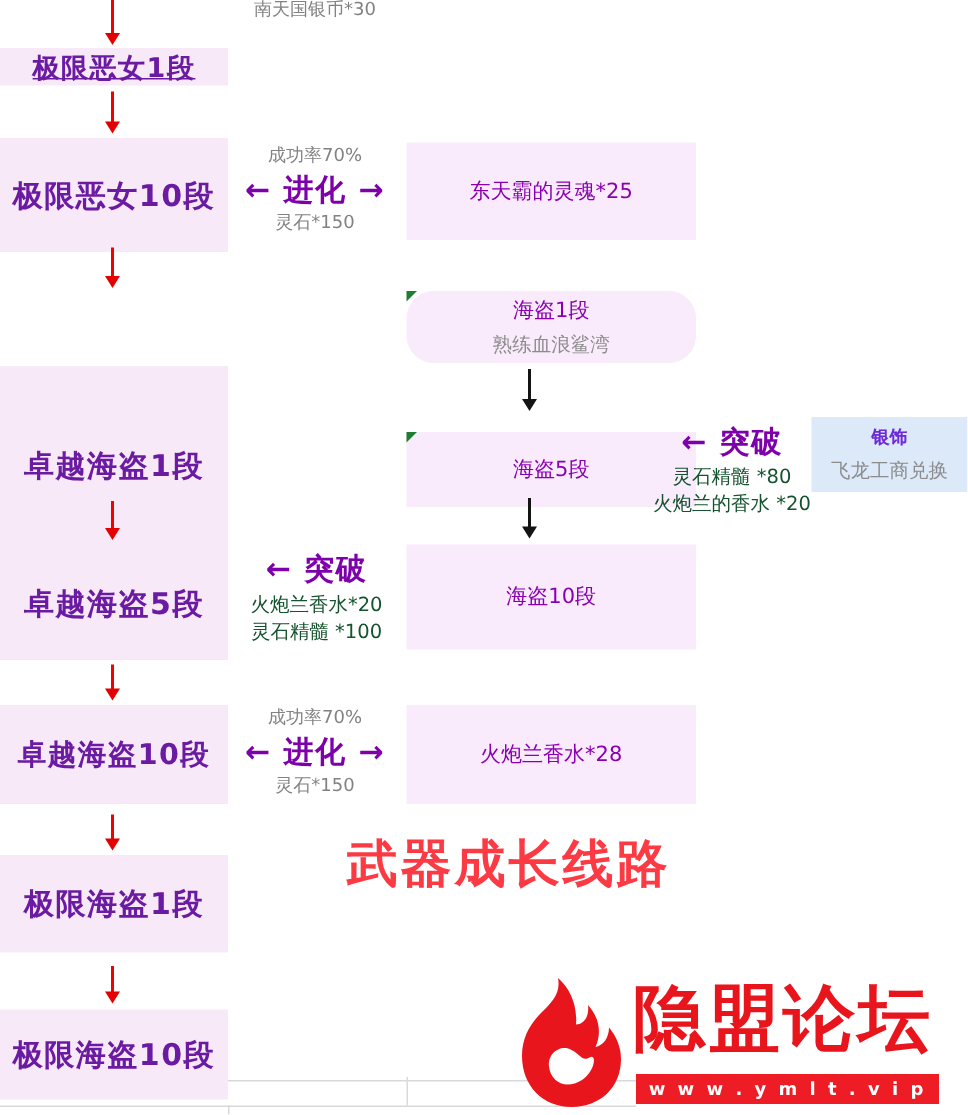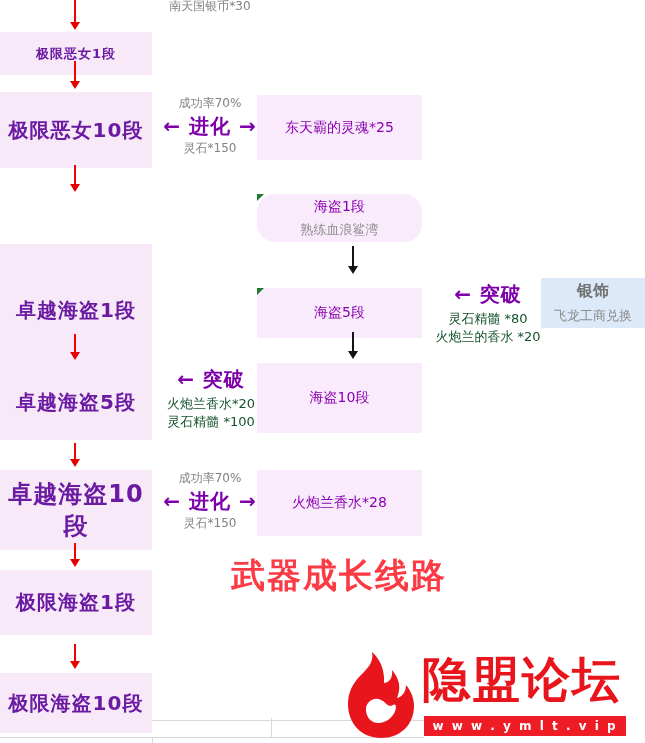--- a/index.html
+++ b/index.html
@@ -1,38 +1,38 @@
 <!DOCTYPE html>
 <html><head>
 <meta charset="utf-8">
 <style>
   * { margin:0; padding:0; box-sizing:border-box; }
   body { font-family:"DejaVu Sans","Liberation Sans",sans-serif; background:#fff; }
   #canvas { position:relative; width:645px; height:743px; background:#ffffff; overflow:hidden; }
 
   .box { position:absolute; display:flex; flex-direction:column; align-items:center; justify-content:center; text-align:center; }
   .lb { left:0; width:152px; background:#f8e9f9; color:#6b1ba2; font-weight:bold; font-size:20px; letter-spacing:1px; }
-  .b1 { top:32px;  height:43px; font-size:13px; }
+  .b1 { top:32px;  height:25px; font-size:18px;text-decoration:underline; }
   .b2 { top:92px;  height:76px; }
   .b3 { top:196px; height:133px;margin-top:48px; }
   .b4 { top:364px; height:76px; }
-  .b5 { top:470px; height:80px; font-size:24px; }
+  .b5 { top:470px; height:66px; font-size:19px; }
   .b6 { top:570px; height:65px; }
   .b7 { top:673px; height:60px;justify-content:center; }
 
-  .mb { left:257px; width:165px; background:#f9ebfc; color:#8a00b0; font-size:14px; }
+  .mb { left:271px; width:193px; background:#f9ebfc; color:#8a00b0; font-size:14px; }
   .m1 { top:95px;  height:65px; }
   .m2 { top:194px; height:48px;border-radius:18px; }
   .m3 { top:278px; height:50px;margin-top:10px; }
   .m4 { top:363px; height:70px; }
   .m5 { top:470px; height:66px; }
   .mb .sub { color:#8c8c8c; font-size:13px; margin-top:5px; }
 
   .rb { left:541px; top:278px; width:104px; height:50px; background:#dce9f8; }
-  .rb .title { color:#737373; font-size:16px; font-weight:bold; }
+  .rb .title { color:#6d28d9; font-size:12px; font-weight:bold; }
   .rb .sub { color:#8c8c8c; font-size:13px; margin-top:5px; }
 
   .corner-flag { position:absolute; top:0; left:0; width:0; height:0;
                  border-top:7px solid #1f7d33; border-right:7px solid transparent; }
 
   .arrow { position:absolute; width:2px; }
   .arrow::after { content:""; position:absolute; bottom:-7px; left:-4px;
                   border:5px solid transparent; border-bottom:0; }
   .red-a { left:74px; background:#f30000; }
   .red-a::after { border-top:8px solid #e40000; }

